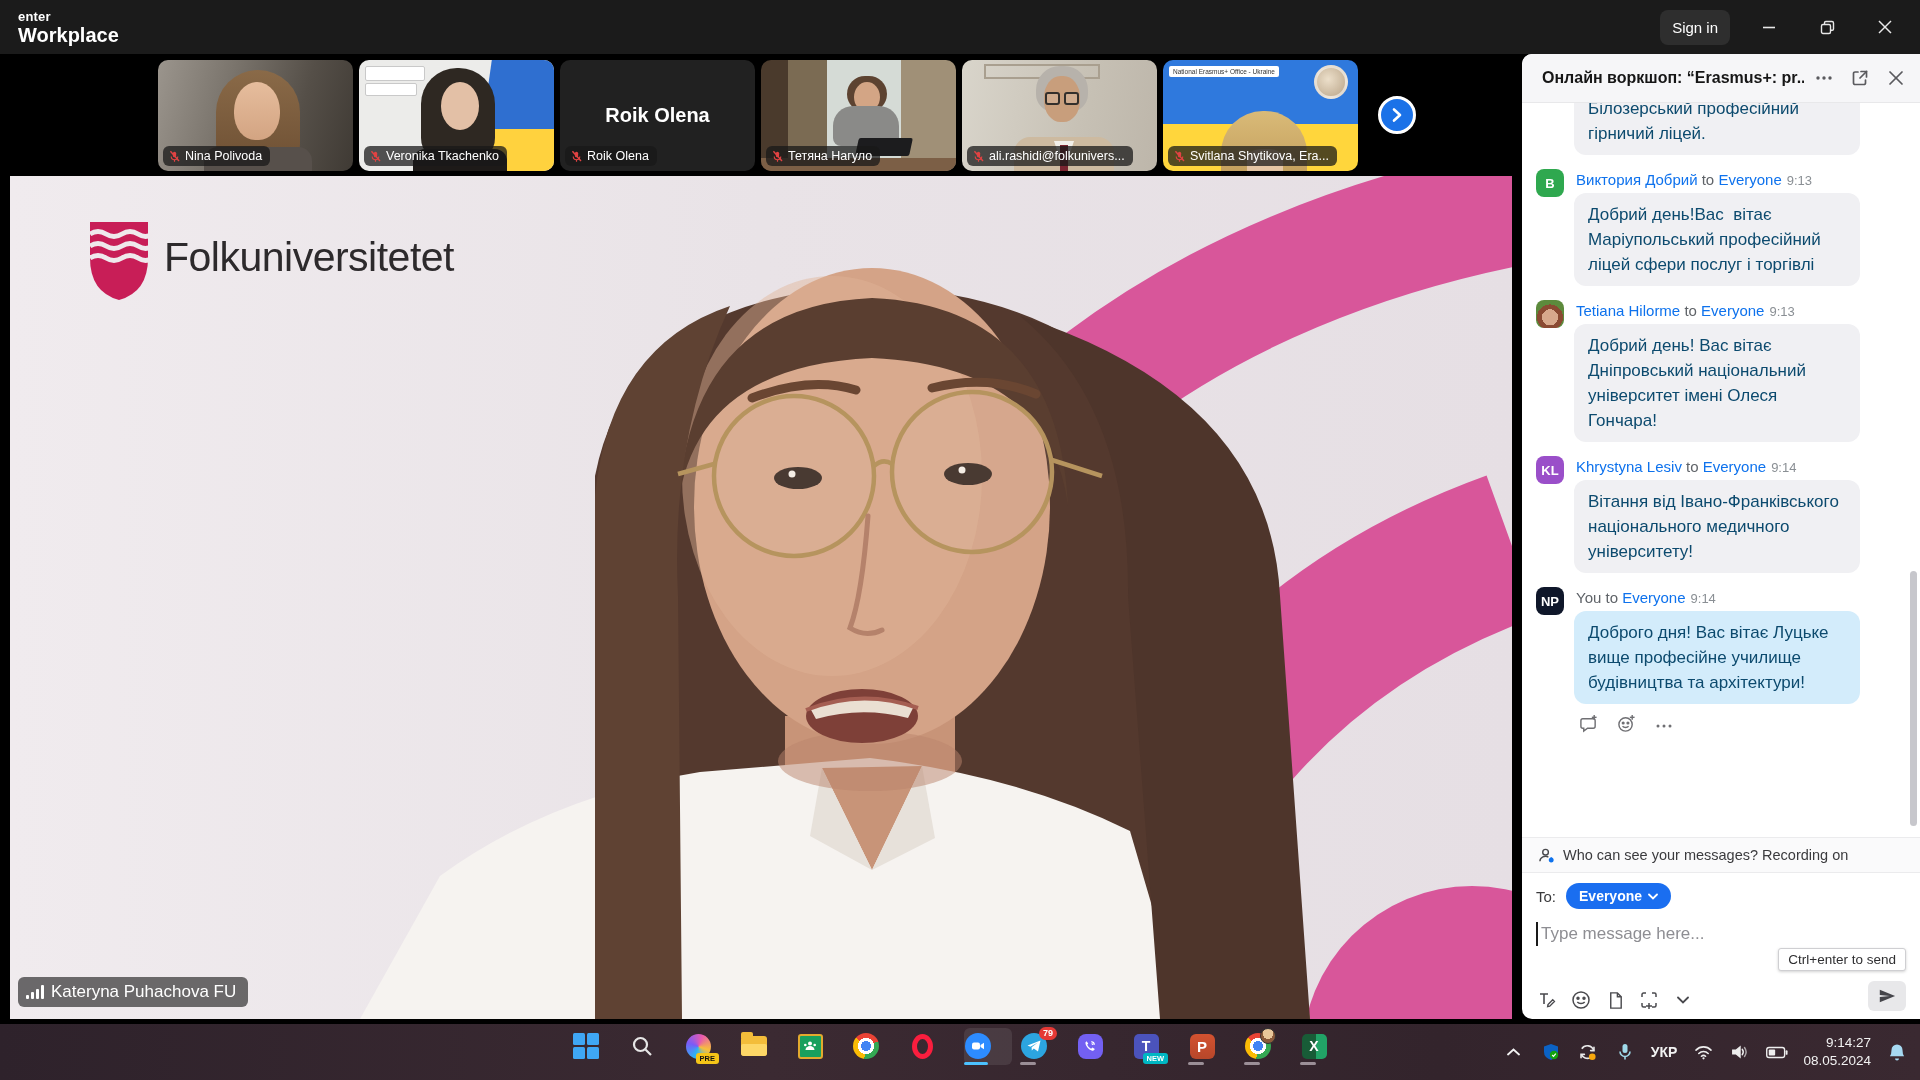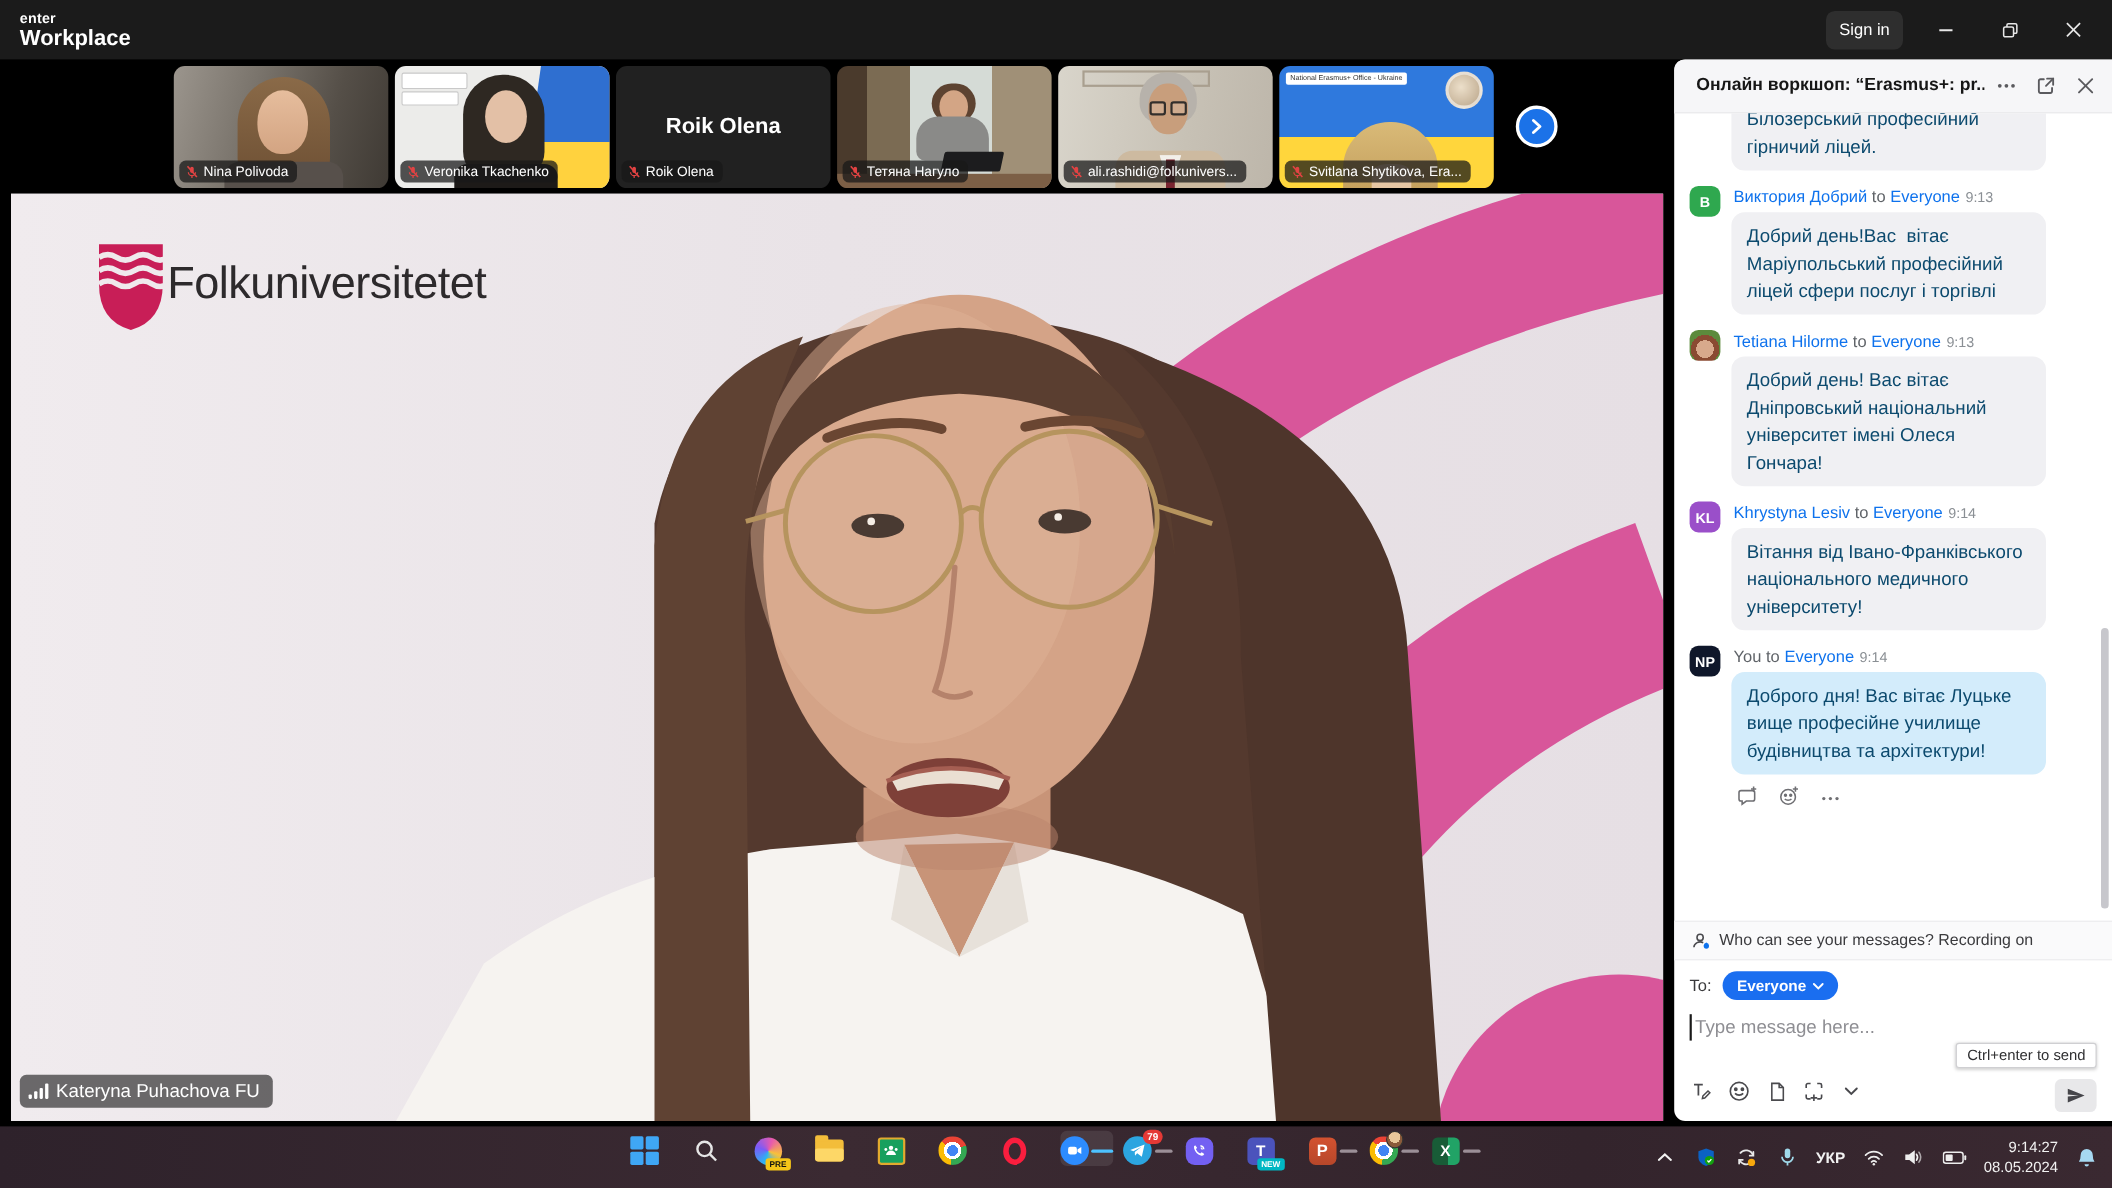--- a/index.html
+++ b/index.html
@@ -54,21 +54,21 @@
   .t6 .hair{position:absolute;left:74px;top:6px;width:52px;height:46px;border-radius:24px 24px 18px 18px;background:#b7b2ab;}
   .t6 .face{position:absolute;left:82px;top:16px;width:36px;height:46px;border-radius:46%;background:#c89e7c;}
   .t6 .glasses{position:absolute;left:83px;top:32px;width:34px;display:flex;gap:4px;justify-content:center;}
   .t6 .glasses span{width:12px;height:9px;border:2px solid #332f2c;border-radius:3px;background:rgba(255,255,255,.15);}
   .t6 .body{position:absolute;left:52px;bottom:0;width:100px;height:34px;border-radius:16px 16px 0 0;background:#cdbaa0;}
   .t6 .shirt{position:absolute;left:92px;bottom:0;width:20px;height:30px;background:#f2efe9;clip-path:polygon(0 0,100% 0,50% 100%);}
   .t6 .tie{position:absolute;left:98px;bottom:0;width:8px;height:26px;background:#7a2430;}
   
   .stage{position:absolute;left:10px;top:176px;width:1502px;height:843px;background:#e9e4e8;overflow:hidden;}
   .stage svg.scene{position:absolute;inset:0;display:block;}
-  .fu-logo{position:absolute;left:76px;top:44px;display:flex;align-items:flex-start;}
+  .fu-logo{position:absolute;left:76px;top:44px;display:flex;align-items:flex-start;gap:12px;}
   .fu-text{font-size:41px;color:#2d2a2c;font-weight:500;letter-spacing:-.5px;margin-top:14px;}
   .speaker-tag{position:absolute;left:8px;bottom:12px;display:flex;align-items:center;gap:7px;
       background:rgba(25,25,25,.62);border-radius:6px;padding:5px 12px 5px 8px;color:#fff;font-size:17px;}
   .bars{display:flex;align-items:flex-end;gap:2px;height:14px;}
   .bars i{display:block;width:3px;background:#fff;border-radius:1px;}
   
   .chat{position:absolute;left:1522px;top:54px;width:398px;height:965px;background:#fff;border-radius:10px 0 0 10px;
       display:flex;flex-direction:column;overflow:hidden;}
   .chat-header{flex:none;height:48px;background:#f6f6f8;border-bottom:1px solid #e8e8ea;display:flex;align-items:center;padding:0 14px 0 20px;}
   .chat-title{font-size:16px;font-weight:bold;color:#161616;white-space:nowrap;overflow:hidden;max-width:262px;}
@@ -95,31 +95,31 @@
   .composer{flex:none;position:relative;padding:10px 14px 8px 14px;}
   .to-row{display:flex;align-items:center;gap:10px;}
   .to-label{font-size:15px;color:#3a3a3c;}
   .everyone-pill{display:flex;align-items:center;gap:6px;background:#1a6ef0;color:#fff;border:none;border-radius:14px;
       padding:5px 13px;font-size:14px;font-weight:600;cursor:pointer;}
   .input-row{display:flex;align-items:center;margin-top:10px;height:30px;}
   .caret{width:2px;height:24px;background:#1a1a1a;margin-right:1px;}
   .msg-input{flex:1;border:none;outline:none;background:transparent;font-size:17px;color:#222;
       font-family:"Liberation Sans","DejaVu Sans",sans-serif;}
   .msg-input::placeholder{color:#8e8e93;}
-  .comp-toolbar{display:flex;align-items:flex-start;gap:12px;margin-top:32px;color:#4a4a4e;position:relative;height:30px;}
+  .comp-toolbar{display:flex;align-items:flex-end;gap:12px;margin-top:32px;color:#4a4a4e;position:relative;height:30px;}
   .ticon{width:22px;height:22px;display:flex;align-items:center;justify-content:center;cursor:pointer;}
   .send-btn{position:absolute;right:0;bottom:0;width:38px;height:30px;border-radius:6px;background:#e8e8ea;border:none;
       display:flex;align-items:center;justify-content:center;cursor:pointer;}
   .send-tip{position:absolute;right:0;bottom:40px;background:#fff;border:1px solid #cfcfd2;border-radius:3px;
       padding:3px 9px;font-size:13.5px;color:#2f2f31;box-shadow:0 1px 3px rgba(0,0,0,.18);white-space:nowrap;}
   
   .taskbar{position:absolute;left:0;top:1024px;width:1920px;height:56px;
       background:linear-gradient(90deg,#2e222b,#3b2a32 40%,#33242c 75%,#3a2931);display:flex;align-items:center;}
   .tb-center{position:absolute;left:50%;transform:translateX(-50%);display:flex;align-items:flex-start;gap:8px;top:4px;}
-  .tb-item{width:48px;display:flex;align-items:center;gap:2px;cursor:pointer;padding-top:4px;border-radius:6px;}
+  .tb-item{width:48px;display:flex;flex-direction:column;align-items:flex-start;gap:2px;cursor:pointer;padding-top:4px;border-radius:6px;}
   .tb-item.active{background:rgba(255,255,255,.09);}
   .tb-glyph{width:28px;height:28px;position:relative;display:flex;align-items:center;justify-content:center;}
   .dash{width:16px;height:3px;border-radius:2px;background:transparent;}
   .dash.on{background:#9b8f97;}
   .dash.zoomon{width:24px;background:#4cc2ff;}
   .badge{position:absolute;top:-5px;right:-9px;background:#e53935;color:#fff;font-size:9px;font-weight:bold;
       border-radius:8px;padding:1px 4px;line-height:1.2;}
   .badge.teal{background:#00b7c3;top:auto;bottom:-4px;right:-8px;border-radius:3px;font-size:7.5px;}
   .badge.pre{background:#f5c518;color:#111;top:auto;bottom:-4px;right:-7px;border-radius:3px;font-size:7.5px;}
   .ic-copilot{width:25px;height:25px;border-radius:50%;background:conic-gradient(from 200deg,#2bb3f3,#7a5af8,#e85aad,#f8c13a,#2bb3f3);}

